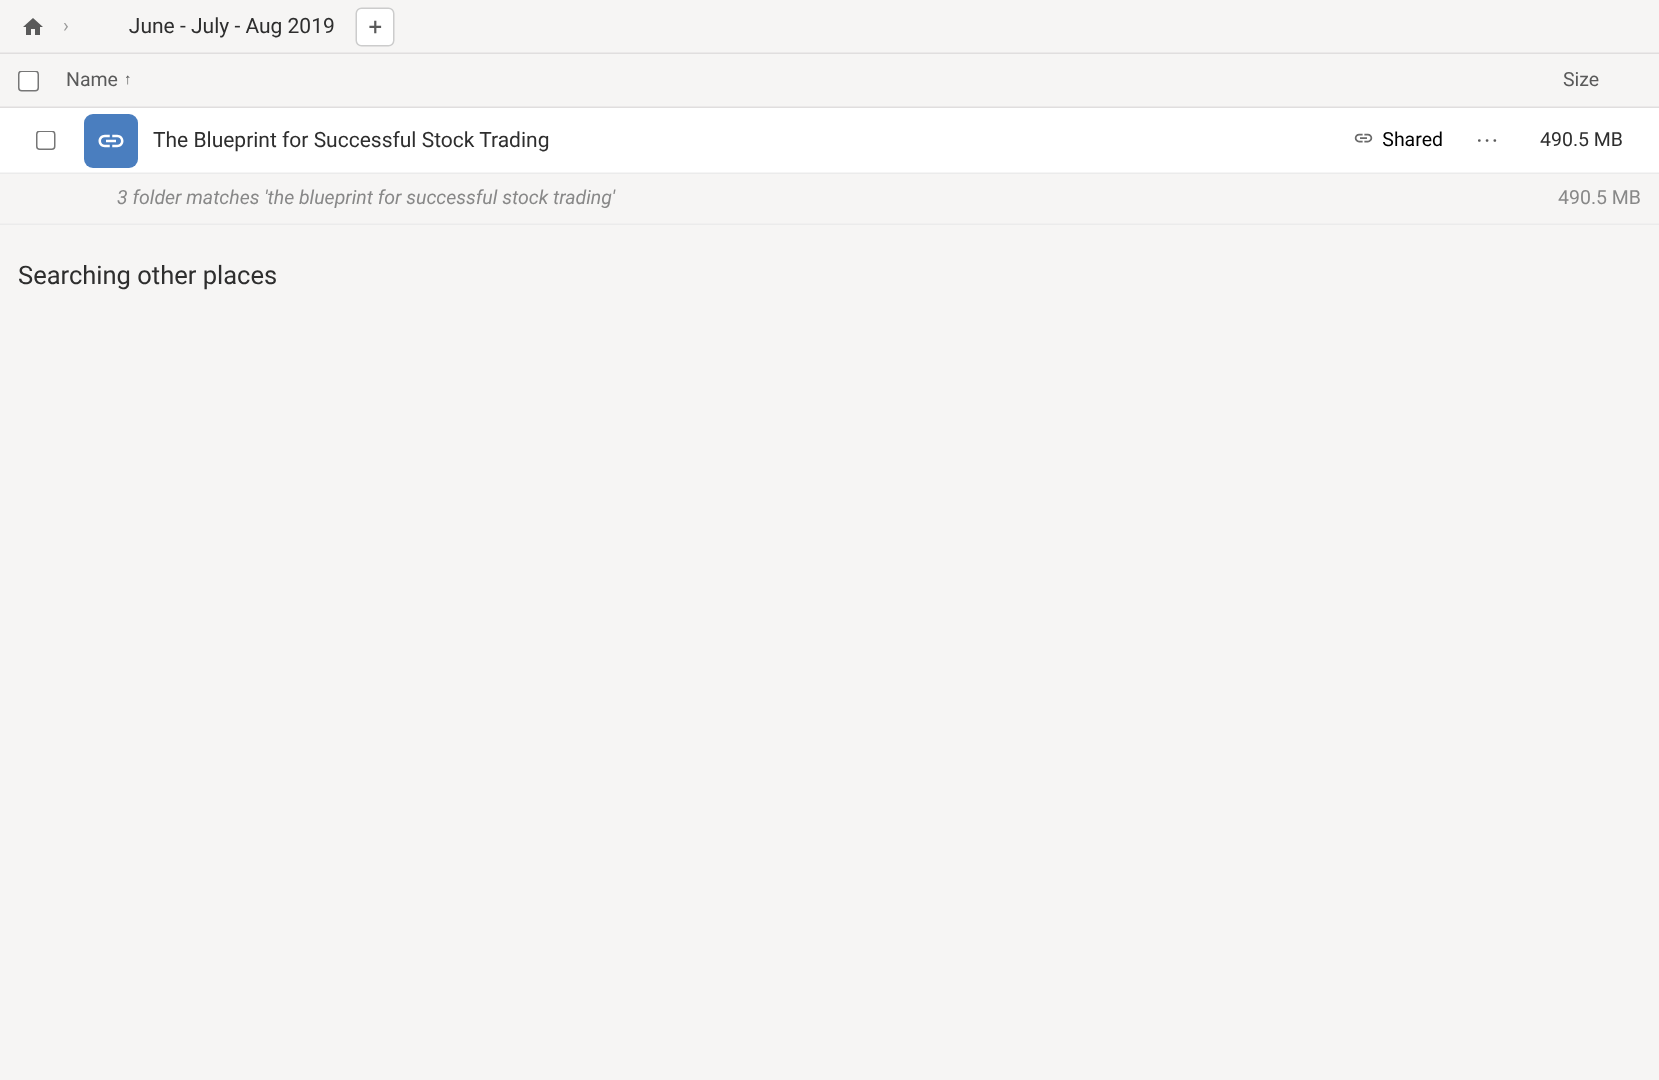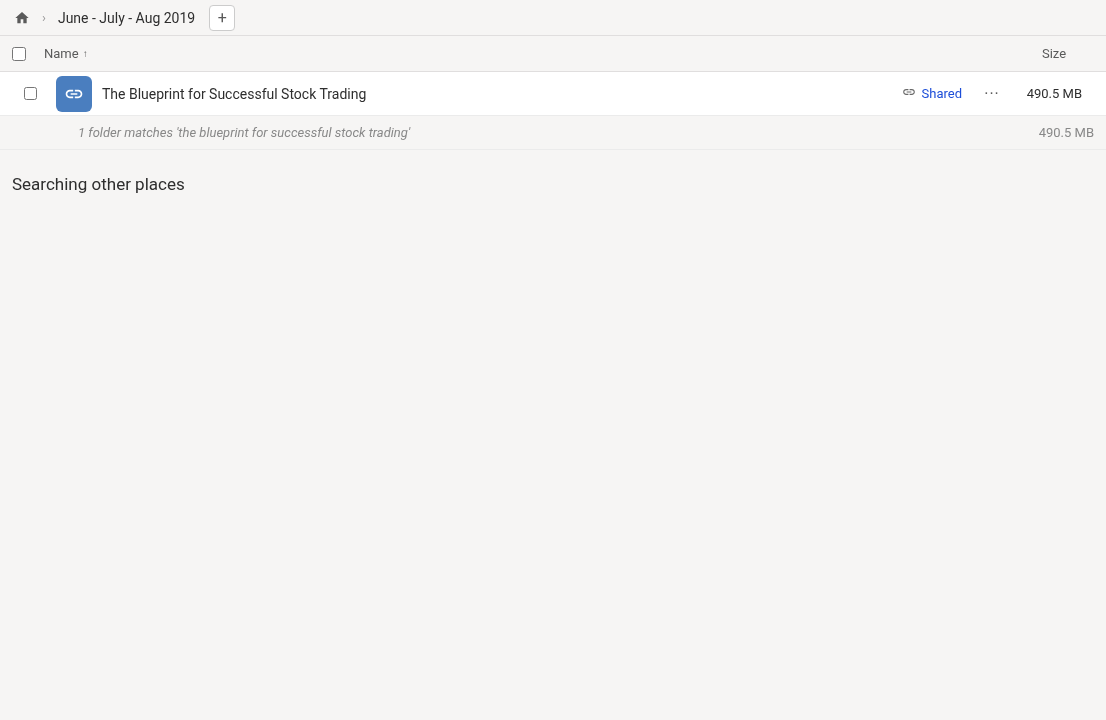--- a/index.html
+++ b/index.html
@@ -43,20 +43,21 @@
       color: #9a9a9a;
       font-size: 13px;
       padding: 0 2px;
     }
 
     .breadcrumb-label {
       font-size: 14px;
       color: #2e2e2e;
       padding: 2px 6px;
       border-radius: 4px;
+      margin-left: 28px;
     }
 
     .new-tab-btn {
       width: 26px;
       height: 26px;
       display: flex;
       align-items: center;
       justify-content: center;
       border: 1px solid #ccc;
       border-radius: 4px;
@@ -161,21 +162,21 @@
       margin-right: 16px;
     }
 
     .shared-icon {
       color: #6a6a6a;
       font-size: 14px;
     }
 
     .shared-label {
       font-size: 13px;
-      color: #1d4ed8;
+      color: #000000;
     }
 
     .more-btn {
       width: 28px;
       height: 28px;
       display: flex;
       align-items: center;
       justify-content: center;
       border-radius: 4px;
       cursor: pointer;
@@ -290,21 +291,21 @@
         <path d="M17 7h-4v2h4c1.65 0 3 1.35 3 3s-1.35 3-3 3h-4v2h4c2.76 0 5-2.24 5-5s-2.24-5-5-5zm-6 8H7c-1.65 0-3-1.35-3-3s1.35-3 3-3h4V7H7c-2.76 0-5 2.24-5 5s2.24 5 5 5h4v-2zm1-4H8v2h8v-2z"></path>
       </svg>
     </span>
     <span class="shared-label">Shared</span>
   </div>
   <div class="more-btn">···</div>
   <div class="file-size">490.5 MB</div>
 </div>
 
 <div class="match-info">
-  <span class="match-text">1 folder matches 'the blueprint for successful stock trading'</span>
+  <span class="match-text">3 folder matches 'the blueprint for successful stock trading'</span>
   <span class="match-size">490.5 MB</span>
 </div>
 
 <div class="searching-section">
   <div class="searching-label">
     <span>Searching other places</span>
     <span>
       <span class="dot"></span>
       <span class="dot"></span>
       <span class="dot"></span>

